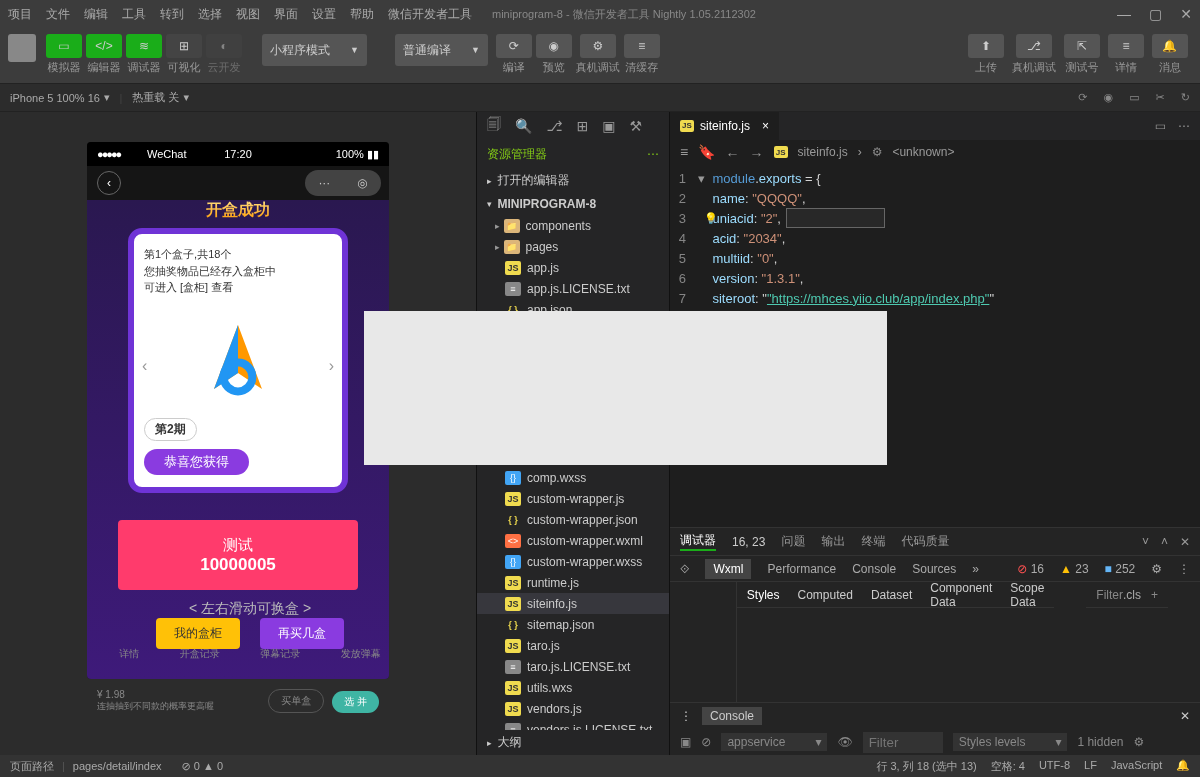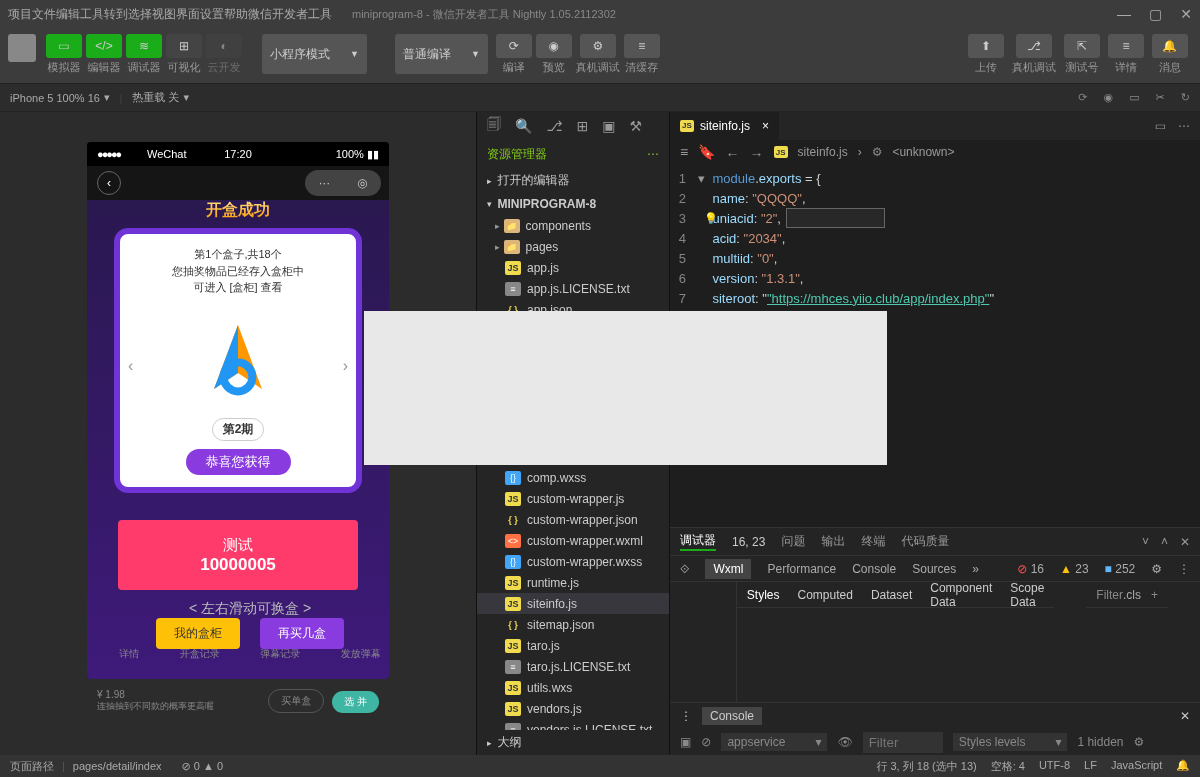--- a/index.html
+++ b/index.html
@@ -1,46 +1,46 @@
 <!DOCTYPE html>
 <html><head>
 <meta charset="utf-8">
 <style>
 *{margin:0;padding:0;box-sizing:border-box;font-family:"Microsoft YaHei",sans-serif;}
 body{width:1200px;height:777px;background:#2c2c2c;color:#ccc;font-size:12px;overflow:hidden;position:relative;}
 .titlebar{height:28px;background:#3c3c3c;display:flex;align-items:center;padding:0 8px;color:#aaa;}
-.titlebar .menu{display:flex;}
+.titlebar .menu{display:flex;gap:14px;}
 .titlebar .menu span{cursor:pointer;}
 .titlebar .titletext{margin-left:20px;color:#888;font-size:11px;}
 .titlebar .winctrl{margin-left:auto;display:flex;gap:18px;font-size:14px;}
 .toolbar{height:56px;background:#3c3c3c;border-bottom:1px solid #222;display:flex;align-items:flex-start;padding:6px 8px 0 8px;}
 .toolbar .tb-group{display:flex;flex-direction:column;align-items:center;margin-right:4px;}
 .tb-btn{height:24px;min-width:36px;background:#555;border-radius:3px;display:flex;align-items:center;justify-content:center;color:#ccc;font-size:12px;margin-bottom:2px;}
 .tb-btn.green{background:#1aad19;}
 .tb-label{font-size:11px;color:#999;}
 .avatar{width:28px;height:28px;background:#888;border-radius:3px;margin-right:10px;}
-.tb-drop{height:40px;background:#555;border-radius:3px;padding:12px 8px;display:flex;align-items:center;color:#ccc;margin-right:8px;}
+.tb-drop{height:32px;background:#555;border-radius:3px;padding:12px 8px;display:flex;align-items:center;color:#ccc;margin-right:8px;}
 .tb-drop .chev{margin-left:20px;font-size:9px;}
 .tb-spacer{flex:1;}
 .tb-right{display:flex;gap:4px;}
 .tb-right .tb-group{margin-right:4px;}
 .subbar{height:28px;background:#2c2c2c;border-bottom:1px solid #222;display:flex;align-items:center;padding:0 10px;color:#aaa;font-size:11px;}
 .subbar .sbr{margin-left:auto;display:flex;gap:16px;color:#888;}
 .main{display:flex;height:calc(777px - 28px - 56px - 28px - 22px);}
 .sim-pane{width:476px;background:#2c2c2c;display:flex;flex-direction:column;align-items:center;padding-top:30px;position:relative;}
 .phone{width:302px;height:537px;background:#151515;border-radius:4px;position:relative;overflow:hidden;}
 .phone-status{height:24px;display:flex;align-items:center;justify-content:space-between;padding:0 10px;color:#fff;font-size:11px;background:#000;}
 .phone-status .dots{letter-spacing:-2px;}
 .phone-header{height:34px;display:flex;align-items:center;padding:0 10px;position:relative;}
 .phone-header .back{width:24px;height:24px;border:1px solid #666;border-radius:50%;display:flex;align-items:center;justify-content:center;color:#fff;}
 .phone-header .capsule{position:absolute;right:8px;top:4px;width:76px;height:26px;background:rgba(255,255,255,0.2);border-radius:14px;display:flex;align-items:center;justify-content:space-around;}
 .phone-body{position:absolute;inset:58px 0 0 0;background:linear-gradient(180deg,#2a1850,#3e1a7a);}
 .phone-content{position:absolute;inset:0;padding:12px;}
 .open-success{position:absolute;top:0;left:50%;transform:translateX(-50%);font-size:16px;font-weight:bold;background:linear-gradient(#ffe082,#ff9800);-webkit-background-clip:text;color:transparent;}
-.modal{position:absolute;top:28px;left:50%;transform:translateX(-50%);width:248px;background:#fff;border:6px solid #6f33d6;border-radius:14px;padding:12px 10px;color:#333;text-align:center;}
+.modal{position:absolute;top:28px;left:50%;transform:translateX(-50%);width:220px;background:#fff;border:6px solid #6f33d6;border-radius:14px;padding:12px 10px;color:#333;}
 .modal p{font-size:11px;line-height:1.5;}
 .modal .art{height:110px;display:flex;align-items:center;justify-content:center;position:relative;margin:6px 0;}
 .art svg{width:80px;height:80px;}
 .modal .tag{display:inline-block;background:#fff;border:1px solid #ccc;border-radius:12px;padding:2px 10px;font-size:12px;font-weight:bold;}
 .modal .congrats{background:#8a3be0;color:#fff;border-radius:14px;padding:4px 20px;display:inline-block;margin-top:8px;font-size:13px;}
 .red-band{position:absolute;top:320px;left:50%;transform:translateX(-50%);width:240px;height:70px;background:#ff3b6c;border-radius:4px;color:#fff;display:flex;flex-direction:column;align-items:center;justify-content:center;}
 .red-band .rb-t{font-size:15px;}
 .red-band .rb-n{font-size:17px;font-weight:bold;}
 .sub-text{position:absolute;top:400px;width:100%;text-align:center;color:#bbb;font-size:14px;}
 .phone-btns{position:absolute;top:418px;width:100%;display:flex;justify-content:center;gap:20px;}

